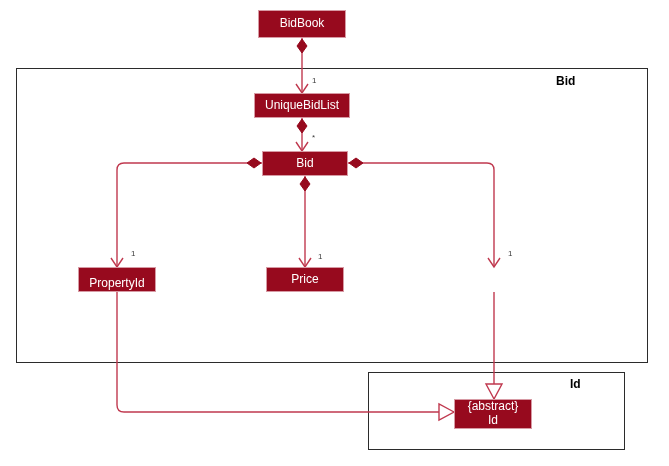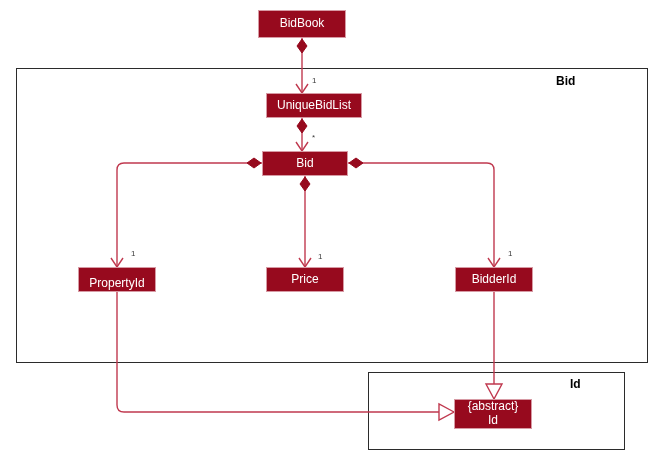--- a/index.html
+++ b/index.html
@@ -65,44 +65,40 @@
       <polygon points="494,399 486,384 502,384"></polygon>
       <polygon points="454,412 439,404 439,420"></polygon>
     </g>
   </svg>
 
   <div class="cls" id="cls0" style="left: 258px; top: 10px; width: 88px; height: 28px;">
 
     <span>BidBook</span>
   </div>
 
-  <div class="cls" id="cls1" style="left: 254px; top: 93px; width: 96px; height: 25px; margin-left: 12px;">
+  <div class="cls" id="cls1" style="left: 254px; top: 93px; width: 96px; height: 25px;">
 
     <span>UniqueBidList</span>
   </div>
 
   <div class="cls" id="cls2" style="left: 262px; top: 151px; width: 86px; height: 25px;">
 
     <span>Bid</span>
   </div>
 
   <div class="cls" id="cls3" style="left: 78px; top: 267px; width: 78px; height: 25px; justify-content: flex-end;">
 
     <span>PropertyId</span>
   </div>
 
   <div class="cls" id="cls4" style="left: 266px; top: 267px; width: 78px; height: 25px;">
 
     <span>Price</span>
   </div>
 
-  <div class="cls" id="cls5" style="left: 455px; top: 267px; width: 78px; height: 25px;">
-
-    <span>BidderId</span>
-  </div>
 
   <div class="cls" id="cls6" style="left: 454px; top: 399px; width: 78px; height: 30px;">
     <span>{abstract}</span>
     <span>Id</span>
   </div>
 
   <div class="mult" id="mlt0" style="left: 312px; top: 76px;">1</div>
   <div class="mult" id="mlt1" style="left: 312px; top: 133px;">*</div>
   <div class="mult" id="mlt2" style="left: 131px; top: 249px;">1</div>
   <div class="mult" id="mlt3" style="left: 318px; top: 252px;">1</div>

